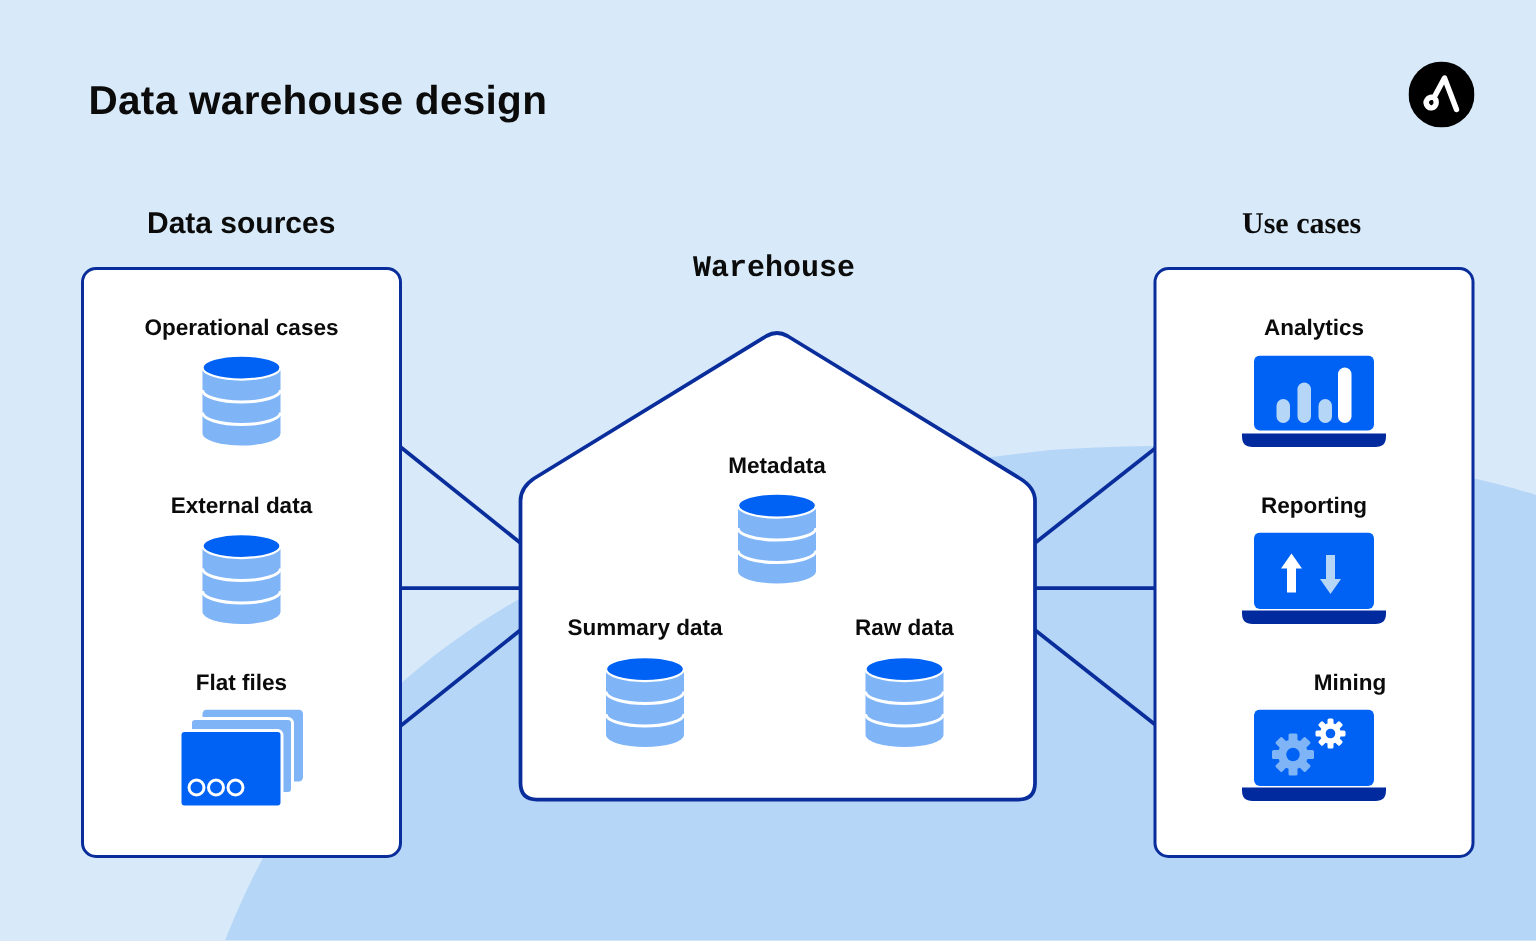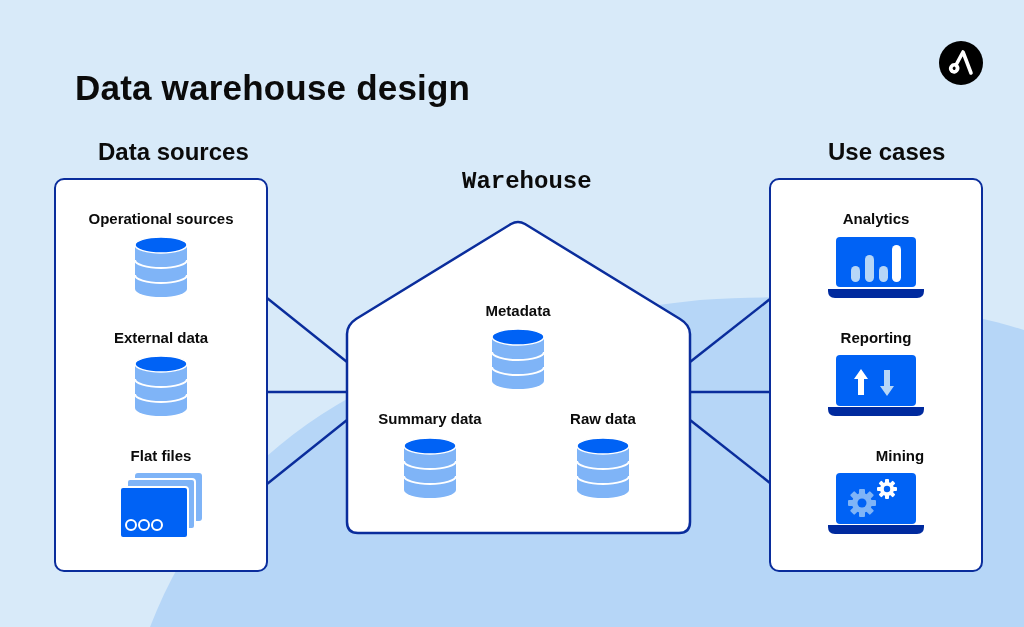--- a/index.html
+++ b/index.html
@@ -4,25 +4,25 @@
 <style>
   html, body { margin: 0; padding: 0; }
   body {
     width: 1024px; height: 627px; position: relative; overflow: hidden;
     background: #d8eaf9;
     font-family: "Liberation Sans", "DejaVu Sans", sans-serif;
     color: #0b0b0b;
   }
   .bg-arc { position: absolute; left: 0; top: 0; width: 1024px; height: 627px; }
   .title {
-    position: absolute; left: 59px; top: 52px; font-size: 35px; font-weight: bold;
-    letter-spacing: 0.2px; margin: 16px;
+    position: absolute; left: 59px; top: 52px; font-size: 27px; font-weight: bold;
+    letter-spacing: 0.2px; margin: 0;
   }
   .logo { position: absolute; left: 939px; top: 41px; width: 44px; height: 44px; }
-  .section-title { position: absolute; font-size: 24px; font-weight: bold; margin: 0; }
+  .section-title { position: absolute; font-size: 20px; font-weight: bold; margin: 0; }
   .panel {
     position: absolute; background: #fff; border: 2.5px solid #0a2d9c; border-radius: 10px;
     box-sizing: border-box;
   }
   .item-label {
     position: absolute; font-size: 15px; font-weight: bold; text-align: center;
     white-space: nowrap; transform: translateX(-50%);
   }
   .icon { position: absolute; }
   .connectors { position: absolute; left: 0; top: 0; width: 1024px; height: 627px; pointer-events: none; }
@@ -50,21 +50,21 @@
     <line x1="690" y1="362" x2="770" y2="299"></line>
     <line x1="690" y1="392" x2="770" y2="392"></line>
     <line x1="690" y1="420" x2="770" y2="483"></line>
   </g>
 </svg>
 
 <h2 class="section-title" style="left:98px; top:138px;">Data sources</h2>
 <div class="panel" style="left:54px; top:178px; width:214px; height:394px;">
 </div>
 
-<div class="item-label" style="left:161px; top:210px;">Operational sources</div>
+<div class="item-label" style="left:161px; top:210px;">Operational cases</div>
 <svg class="icon" style="left:134px; top:236px;" width="54" height="62" viewBox="0 0 54 62">
   <path d="M1 9 V53 A26 8 0 0 0 53 53 V9 Z" fill="#7fb4f7"></path>
   <path d="M1 24 A26 8 0 0 0 53 24 M1 39 A26 8 0 0 0 53 39" stroke="#fff" stroke-width="2" fill="none"></path>
   <ellipse cx="27" cy="9" rx="26" ry="8" fill="#0062f5" stroke="#fff" stroke-width="1.5"></ellipse>
 </svg>
 
 <div class="item-label" style="left:161px; top:329px;">External data</div>
 <svg class="icon" style="left:134px; top:355px;" width="54" height="62" viewBox="0 0 54 62">
   <path d="M1 9 V53 A26 8 0 0 0 53 53 V9 Z" fill="#7fb4f7"></path>
   <path d="M1 24 A26 8 0 0 0 53 24 M1 39 A26 8 0 0 0 53 39" stroke="#fff" stroke-width="2" fill="none"></path>
@@ -100,21 +100,21 @@
   <ellipse cx="27" cy="9" rx="26" ry="8" fill="#0062f5" stroke="#fff" stroke-width="1.5"></ellipse>
 </svg>
 
 <div class="item-label" style="left:603px; top:410px;">Raw data</div>
 <svg class="icon" style="left:576px; top:437px;" width="54" height="62" viewBox="0 0 54 62">
   <path d="M1 9 V53 A26 8 0 0 0 53 53 V9 Z" fill="#7fb4f7"></path>
   <path d="M1 24 A26 8 0 0 0 53 24 M1 39 A26 8 0 0 0 53 39" stroke="#fff" stroke-width="2" fill="none"></path>
   <ellipse cx="27" cy="9" rx="26" ry="8" fill="#0062f5" stroke="#fff" stroke-width="1.5"></ellipse>
 </svg>
 
-<h2 class="section-title" style="left:828px; top:138px;">Use cases</h2>
+<h2 class="section-title" style="left:828px; top:138px;font-family:Liberation Serif, serif;">Use cases</h2>
 <div class="panel" style="left:769px; top:178px; width:214px; height:394px;">
 </div>
 
 <div class="item-label" style="left:876px; top:210px;">Analytics</div>
 <svg class="icon" style="left:828px; top:237px;" width="96" height="62" viewBox="0 0 96 62">
   <rect x="8" y="0" width="80" height="50" rx="4" fill="#0062f5"></rect>
   <path d="M0 52 H96 V54 Q96 61 89 61 H7 Q0 61 0 54 Z" fill="#002a9e"></path>
   <rect x="23" y="29" width="9" height="16" rx="4.5" fill="#b6d6f7"></rect>
   <rect x="37" y="18" width="9" height="27" rx="4.5" fill="#b6d6f7"></rect>
   <rect x="51" y="29" width="9" height="16" rx="4.5" fill="#b6d6f7"></rect>

